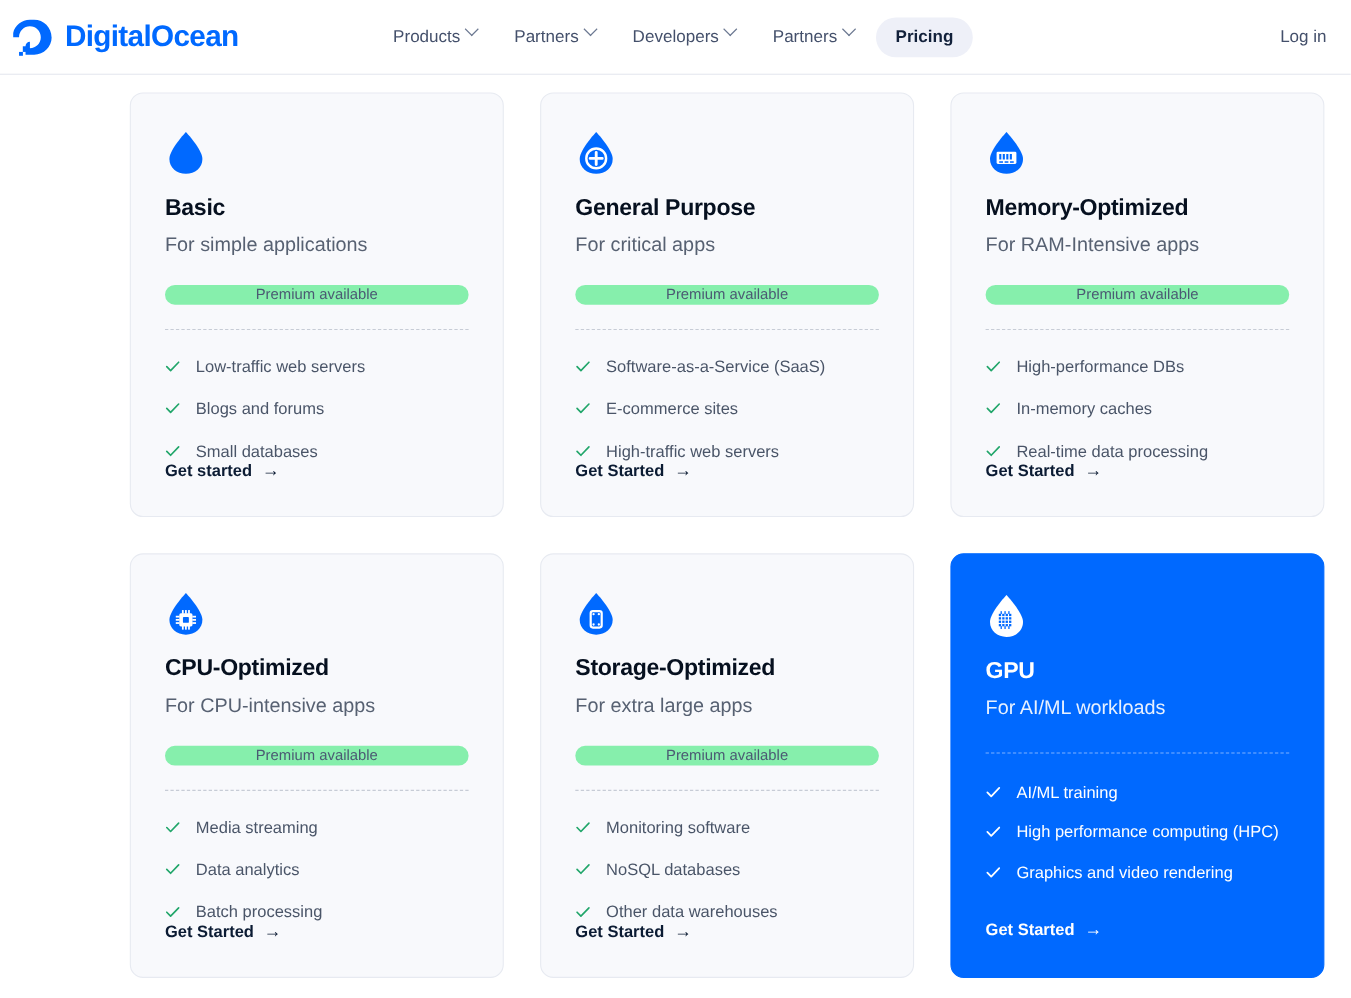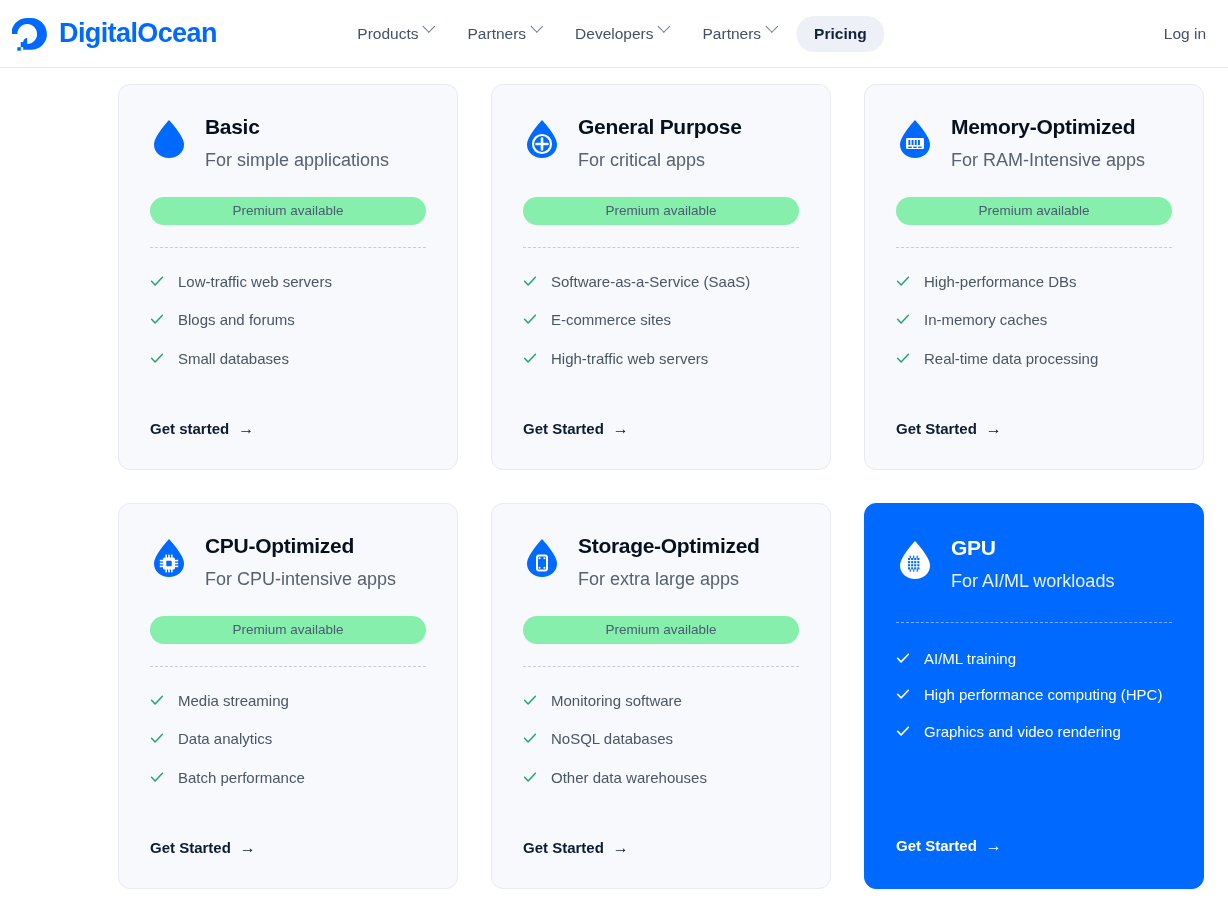--- a/index.html
+++ b/index.html
@@ -108,20 +108,21 @@
   .card.featured {
     background: #0069ff;
     border-color: #0069ff;
     color: #ffffff;
   }
 
   .card-head {
     display: flex;
     gap: 17px;
     align-items: flex-start;
+    flex-direction: column;
   }
   .card-icon { flex: 0 0 auto; width: 38px; height: 42px; margin-top: 3px; }
   .card-icon svg { display: block; width: 38px; height: 42px; }
 
   .card-title {
     font-size: 21px;
     font-weight: bold;
     letter-spacing: -0.3px;
     color: #06101f;
     line-height: 1.1;
@@ -436,21 +437,21 @@
             </svg>
           </span>
           <span>Data analytics</span>
         </li>
         <li class="feature">
           <span class="check">
             <svg id="ic-check" viewBox="0 0 14 14">
               <path d="M1.6 7.3l3.5 3.6L12.4 3.3" fill="none" stroke="#21a66a" stroke-width="1.5" stroke-linecap="round" stroke-linejoin="round"></path>
             </svg>
           </span>
-          <span>Batch performance</span>
+          <span>Batch processing</span>
         </li>
       </ul>
       <a class="cta" href="#">
         <span>Get Started</span>
         <span class="arrow">→</span>
       </a>
     </div>
     <div class="card">
       <div class="card-head">
         <span class="card-icon">

